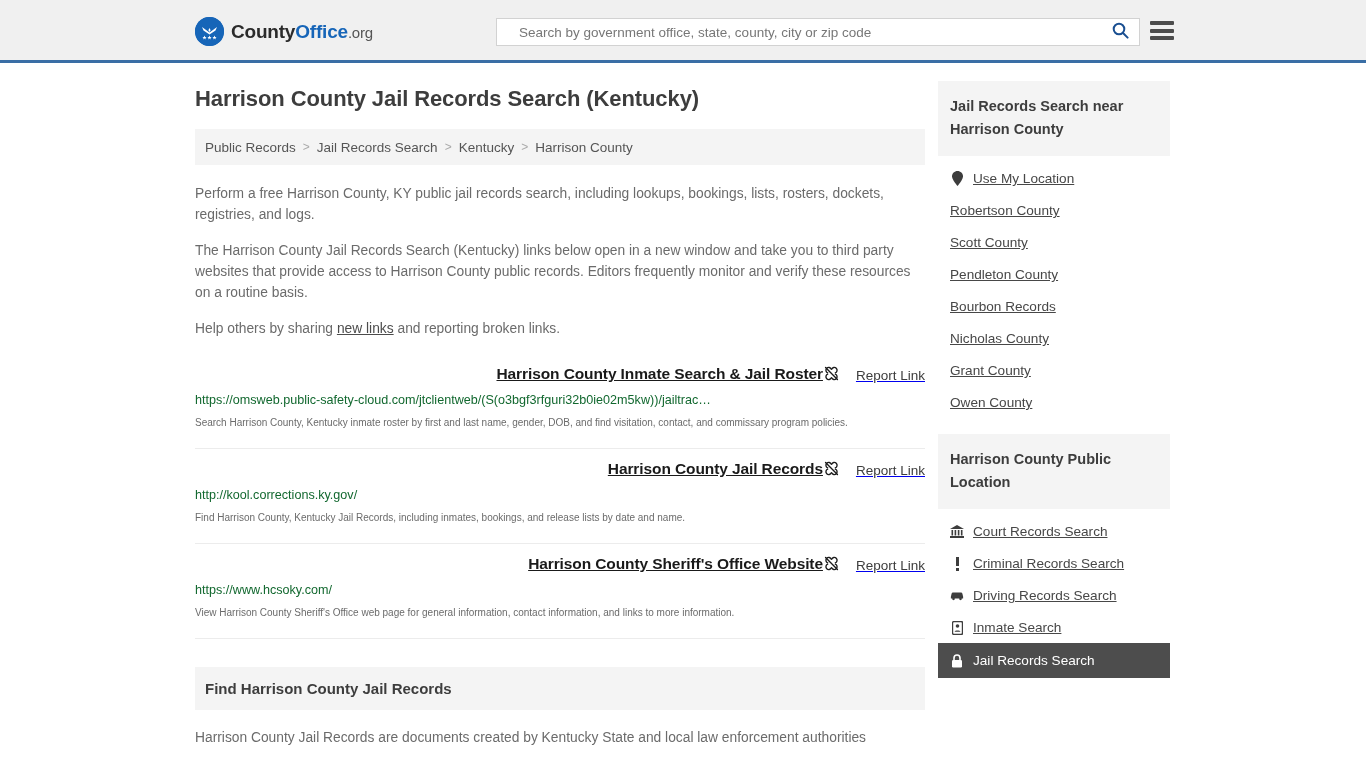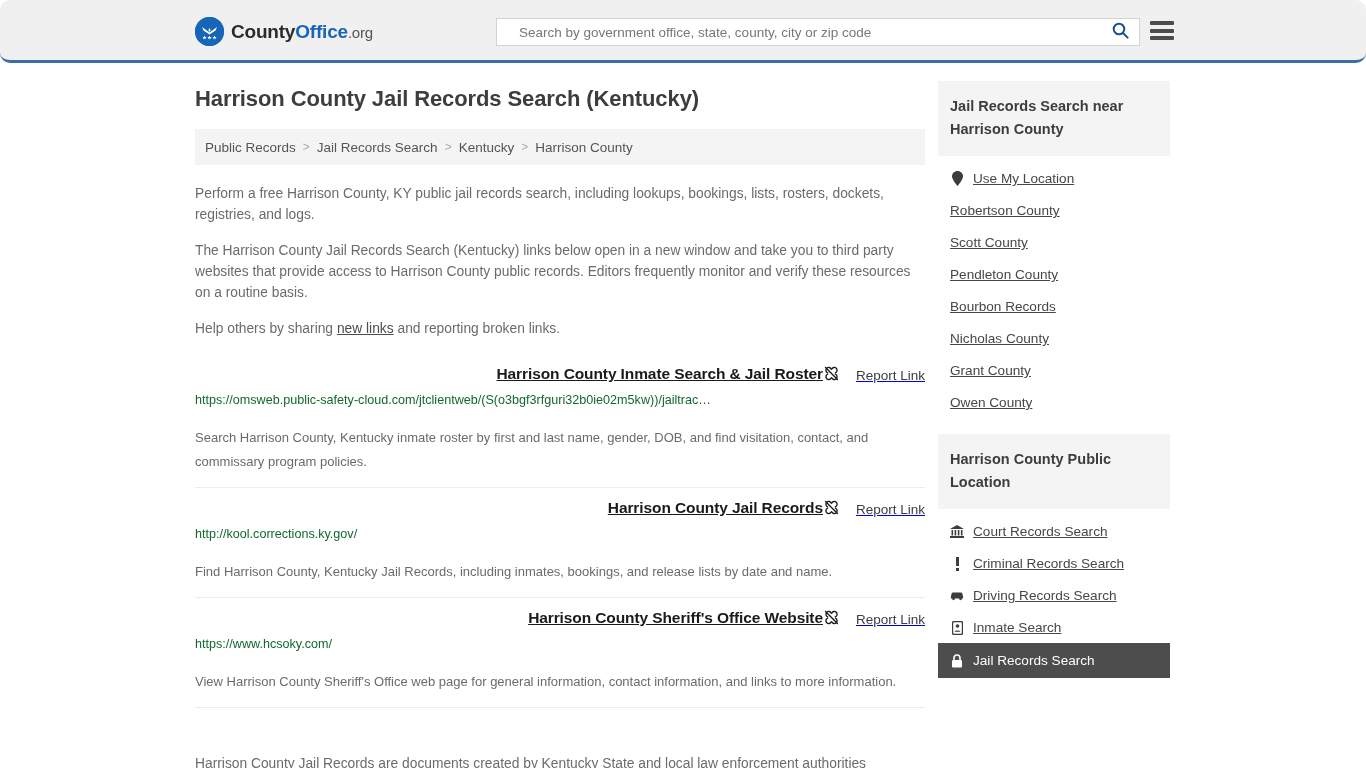--- a/index.html
+++ b/index.html
@@ -11,21 +11,20 @@
     font-family: "Liberation Sans", sans-serif;
     color: #444444;
   }
 
   
   .site-header {
     height: 63px;
     background: #f0f0f0;
     border-bottom: 3px solid #3a6ea5;
     position: relative;
-    border-radius: 10px;
   }
   .header-inner {
     width: 1366px;
     height: 60px;
     display: flex;
     align-items: center;
     position: relative;
   }
   .brand {
     position: absolute;
@@ -196,24 +195,24 @@
     color: #12682f;
     margin-top: 6px;
     line-height: 16px;
     text-decoration: none;
     white-space: nowrap;
     overflow: hidden;
     text-overflow: ellipsis;
     max-width: 600px;
   }
   .result-desc {
-    font-size: 13px;
+    font-size: 10px;
     line-height: 24px;
     color: #6b6b6b;
-    margin-top: 18px;
+    margin-top: 3px;
   }
 
   
   .section-block { margin-top: 28px; }
   .section-head {
     background: #f4f4f4;
     padding: 13px 10px;
     font-size: 15px;
     font-weight: bold;
     color: #3d3d3d;
@@ -384,20 +383,21 @@
               <span class="label">Report Link</span>
             </a>
           </div>
           <a class="result-url" href="#">https://www.hcsoky.com/</a>
           <div class="result-desc">View Harrison County Sheriff's Office web page for general information, contact information, and links to more information.</div>
         </div>
 
       </div>
 
       <div class="section-block">
+        <div class="section-head">Find Harrison County Jail Records</div>
         <div class="section-body">Harrison County Jail Records are documents created by Kentucky State and local law enforcement authorities</div>
       </div>
     </div>
 
     <div class="side-col">
 
       <div class="side-card">
         <div class="side-card-head">Jail Records Search near Harrison County</div>
         <ul class="side-list">
           <li class="side-item">

